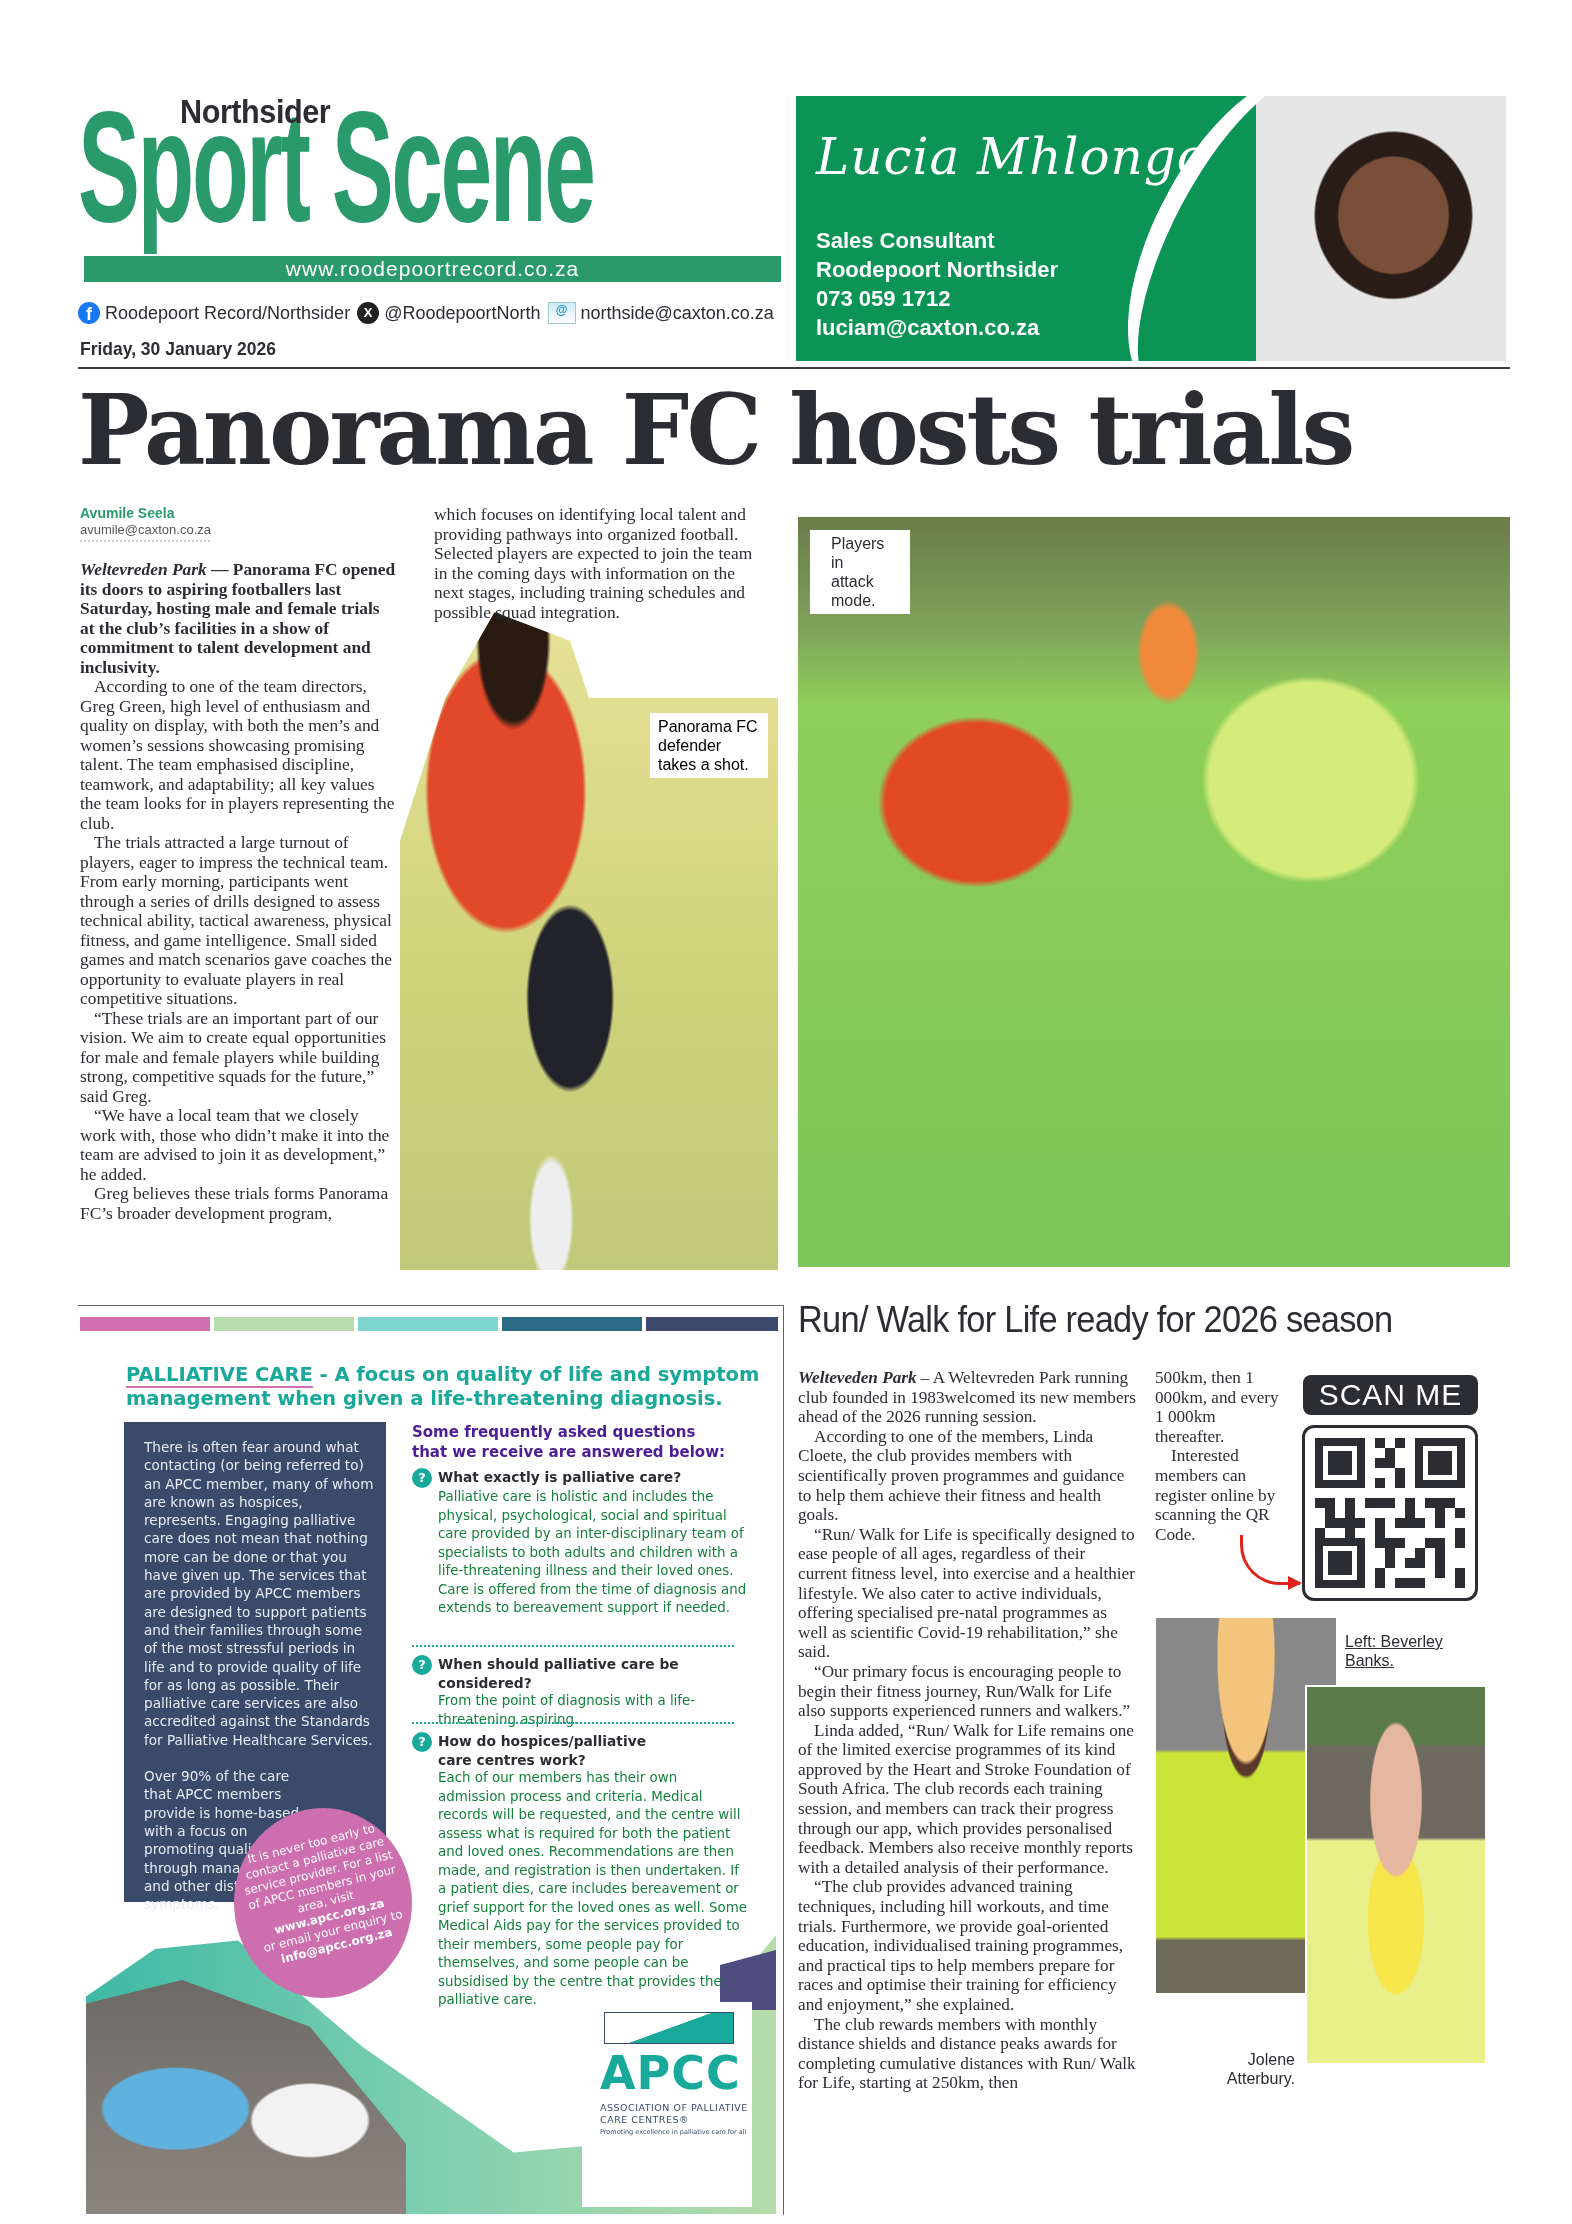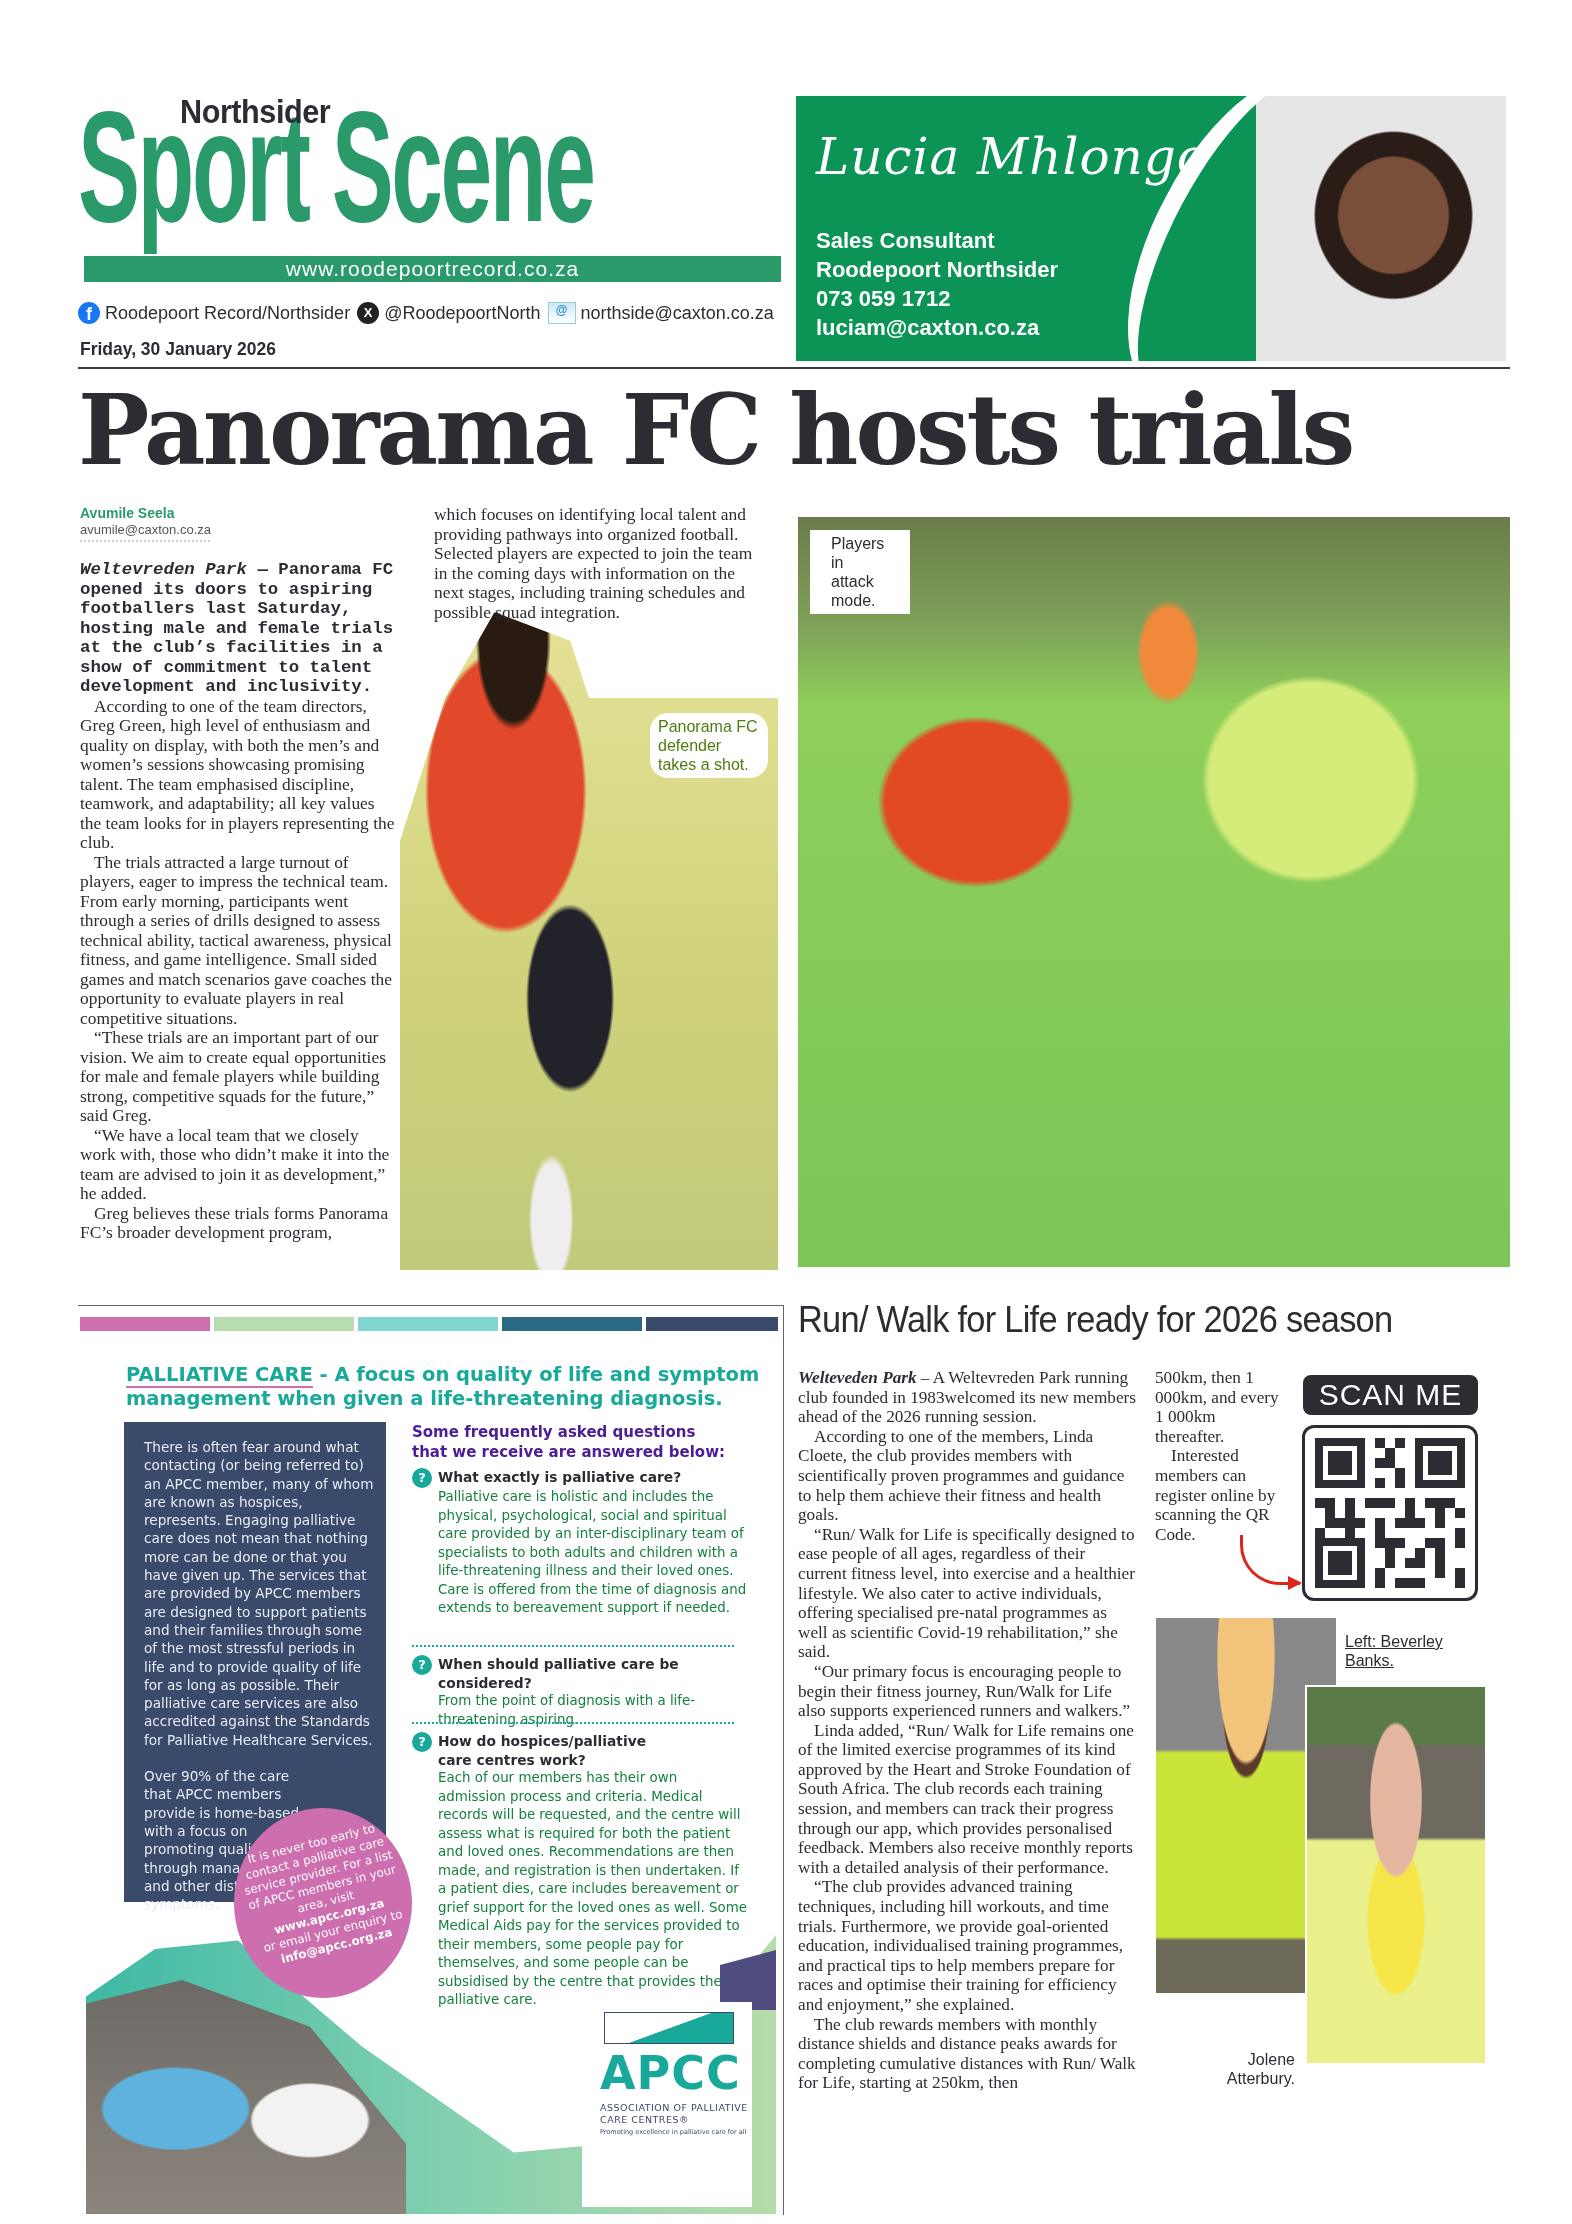--- a/index.html
+++ b/index.html
@@ -27,32 +27,32 @@
 
   
   .headline { left: 78px; top: 376px; font: bold 98px/1.1 "DejaVu Serif", serif; color: #2b2d33; letter-spacing: -3px; transform: scaleX(0.97); transform-origin: left; white-space: nowrap; }
 
   
   .byline-name { left: 80px; top: 505px; font: bold 14px "Liberation Sans", sans-serif; color: #2a9a6b; }
   .byline-mail { left: 80px; top: 522px; font: 13px "Liberation Sans", sans-serif; color: #555; }
   .byline-dots { left: 80px; top: 540px; width: 130px; border-top: 2px dotted #ccc; }
   .s1-col { left: 80px; top: 560px; width: 318px; font-size: 17.4px; line-height: 19.5px; color: #2b2d33; text-align: left; }
   .s1-col p { text-indent: 14px; }
-  .s1-col p.lead { text-indent: 0; font-weight: bold; font-family: Liberation Mono, monospace; }
+  .s1-col p.lead { text-indent: 0; font-weight: bold; }
   .s1-col p.lead i { font-weight: bold; }
 
   .s1-right { left: 434px; top: 505px; width: 325px; font-size: 17.4px; line-height: 19.5px; color: #2b2d33; }
   .photo1 { left: 400px; top: 555px; width: 378px; height: 715px; background:
       radial-gradient(ellipse at 30% 12%, #2a1b12 0 9%, transparent 10%),
       radial-gradient(ellipse at 28% 33%, #e2482a 0 20%, transparent 21%),
       radial-gradient(ellipse at 45% 62%, #22232a 0 14%, transparent 15%),
       radial-gradient(ellipse at 40% 93%, #eee 0 6%, transparent 7%),
       linear-gradient(#e9e49c, #cfd27a 60%, #c1c97a);
     clip-path: polygon(12% 20%, 25% 8%, 45% 12%, 50% 20%, 100% 20%, 100% 100%, 0 100%, 0 40%); }
-  .cap1 { left: 650px; top: 713px; width: 118px; background: #fff; padding: 4px 8px; font: 16px/19px "Liberation Sans", sans-serif; color: #4d7c0f; border-radius: 18px; }
+  .cap1 { left: 650px; top: 713px; width: 118px; background: #fff; padding: 4px 8px; font: 16px/19px "Liberation Sans", sans-serif; color: #000000; }
 
   .photo2 { left: 798px; top: 517px; width: 712px; height: 750px; background:
       radial-gradient(ellipse at 25% 38%, #e24a24 0 12%, transparent 13%),
       radial-gradient(ellipse at 72% 35%, #d6ec7a 0 14%, transparent 15%),
       radial-gradient(ellipse at 52% 18%, #f08a3a 0 5%, transparent 6%),
       linear-gradient(#6a7c4a 0%, #7fa35a 15%, #8fcf5a 25%, #7cc65a 100%); }
   .cap2 { left: 810px; top: 530px; width: 100px; background: #fff; padding: 4px 21px; font: 16px/19px "Liberation Sans", sans-serif; color: #2b2d33; }
 
   
   .pc-frame { left: 78px; top: 1305px; width: 706px; height: 910px; border-top: 1px solid #666; border-right: 1px solid #666; }

